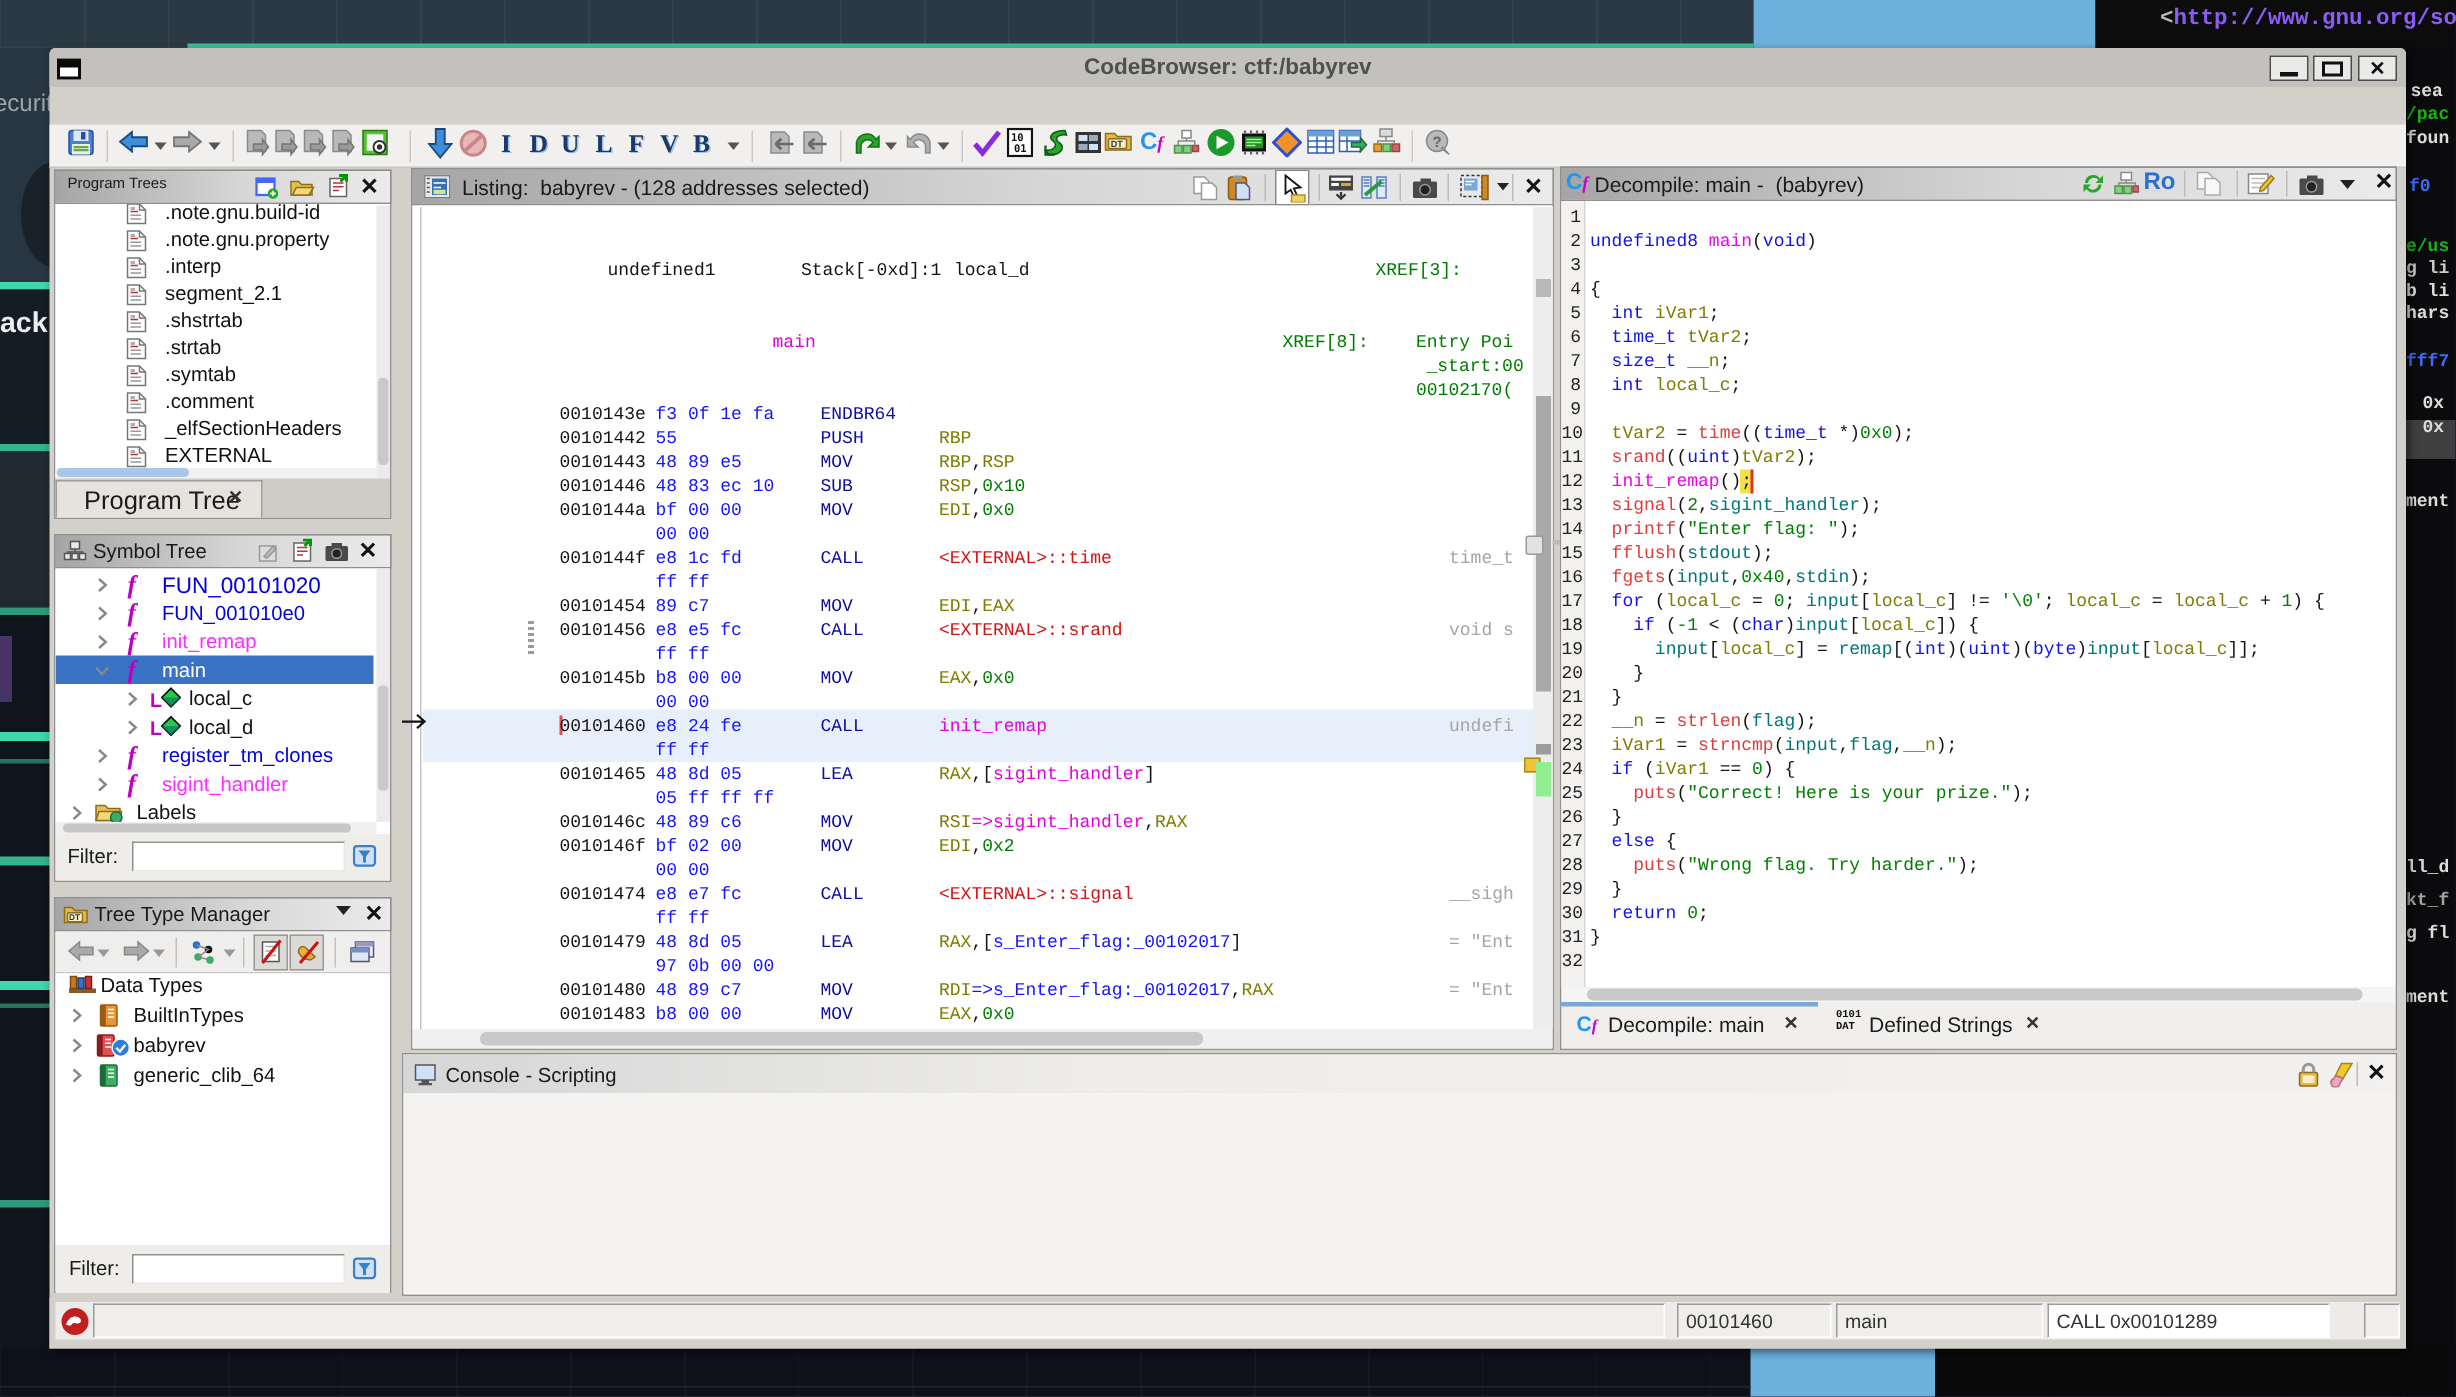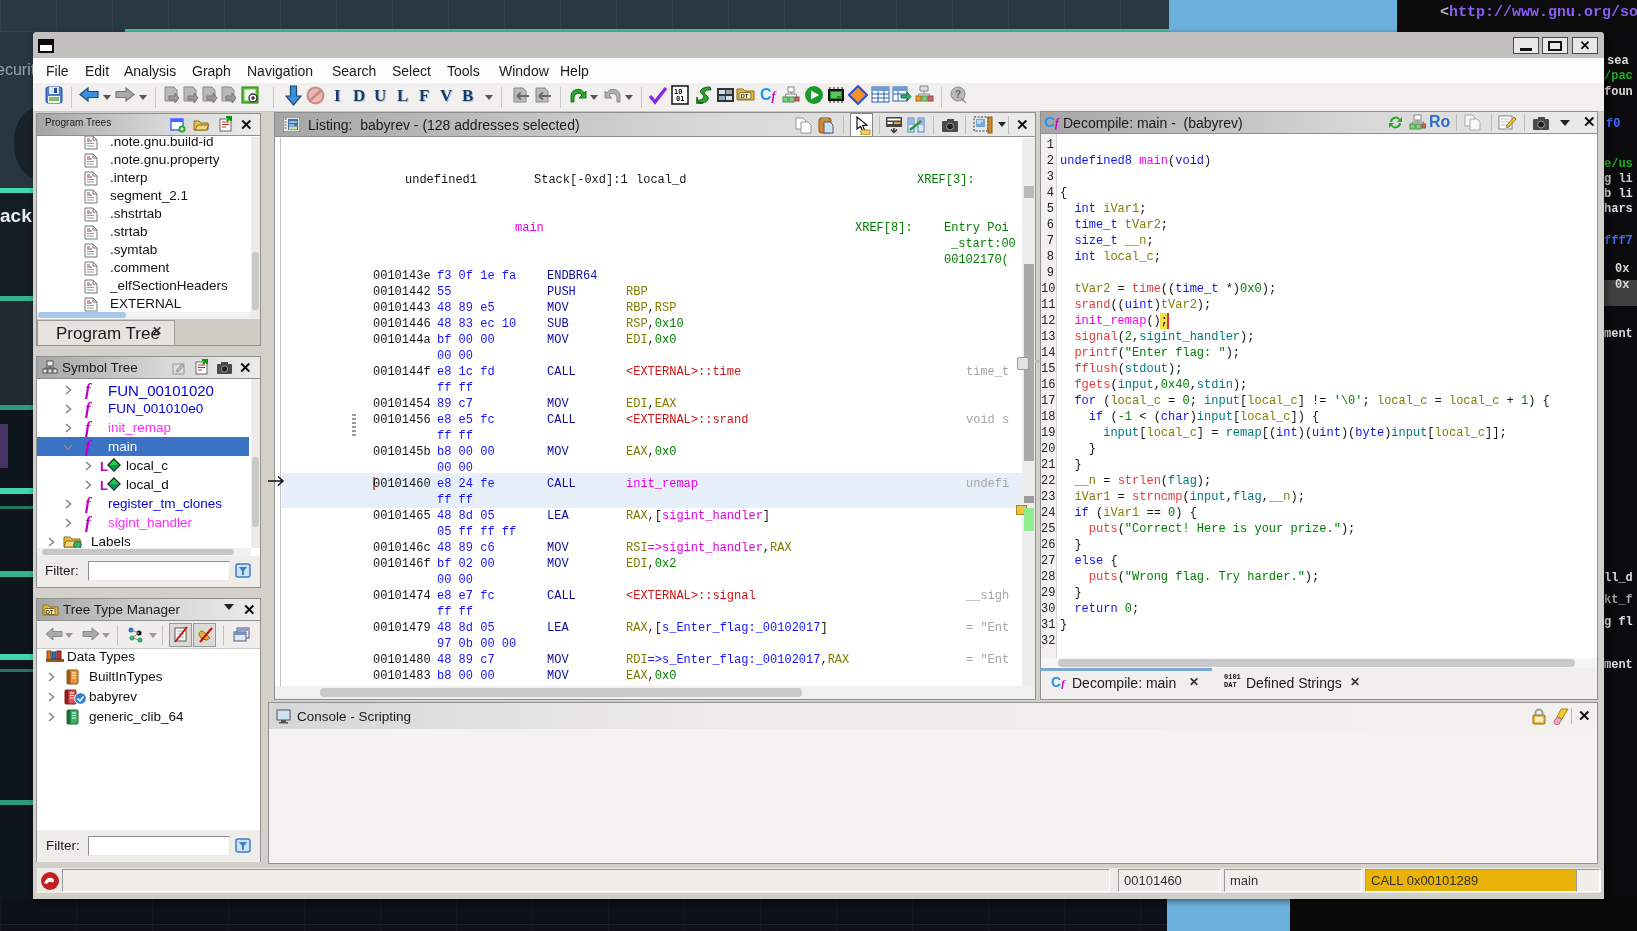--- a/index.html
+++ b/index.html
@@ -60,40 +60,29 @@
 
 <div class="a" style="left:0;top:899px;width:1637px;height:32px;background:#0e1119;background-image:repeating-linear-gradient(90deg,rgba(120,150,200,.06) 0 1px,transparent 1px 76px)"></div>
 <div class="a" style="left:1167px;top:896px;width:123px;height:35px;background:#6cb1dd"></div>
 <div class="a" style="left:1290px;top:896px;width:347px;height:35px;background:#0a0a0a"></div>
 <div class="a" style="left:0;top:924px;width:1167px;height:1px;background:#1d2432"></div>
 
 <div class="a" style="left:33px;top:32px;width:1571px;height:867px;background:#d3d0ca;border-radius:4px 4px 0 0;box-shadow:2px 2px 6px rgba(0,0,0,.5)"></div>
 
 <div class="a" style="left:33px;top:32px;width:1571px;height:26px;background:#c2c1bd;border-radius:4px 4px 0 0"></div>
 <div class="a" style="left:38px;top:39px;width:16px;height:14px;background:#fff;border:2px solid #0a0a0a;border-top:6px solid #0a0a0a"></div>
+<div class="a" style="left:33px;top:36px;width:1571px;height:18px;text-align:center;font-size:15px;font-weight:bold;color:#4f4f4f">CodeBrowser: ctf:/babyrev</div>
 <div class="a" style="left:1513px;top:37px;width:26px;height:17px;background:#e9e9e7;border:1px solid #4a4a4a">
       <div class="a" style="left:6px;top:10px;width:12px;height:3px;background:#111"></div>
     </div>
 <div class="a" style="left:1542px;top:37px;width:26px;height:17px;background:#e9e9e7;border:1px solid #4a4a4a">
       <div class="a" style="left:5px;top:3px;width:14px;height:10px;border:2px solid #111"></div>
     </div>
 <div class="a" style="left:1572px;top:37px;width:26px;height:17px;background:#e9e9e7;border:1px solid #4a4a4a;text-align:center;font-weight:bold;font-size:13px;line-height:16px;color:#111">✕</div>
 
-<div class="a" style="left:33px;top:58px;width:1571px;height:25px;background:#fdfdfd;font-size:14px;color:#1a1a1a">
-<span class="a" style="left:13px;top:5px">File</span>
-      <span class="a" style="left:52px;top:5px">Edit</span>
-      <span class="a" style="left:91px;top:5px">Analysis</span>
-      <span class="a" style="left:159px;top:5px">Graph</span>
-      <span class="a" style="left:214px;top:5px">Navigation</span>
-      <span class="a" style="left:299px;top:5px">Search</span>
-      <span class="a" style="left:359px;top:5px">Select</span>
-      <span class="a" style="left:414px;top:5px">Tools</span>
-      <span class="a" style="left:466px;top:5px">Window</span>
-      <span class="a" style="left:527px;top:5px">Help</span>
-</div>
 
 <div class="a" style="left:33px;top:83px;width:1571px;height:29px;background:#f1f0ee;border-bottom:1px solid #c6c6c6"></div>
 <div class="a" id="toolbar" style="left:33px;top:83px;width:1571px;height:29px">
       <svg class="a" style="left:12px;top:3px" width="18" height="18">
         <rect x="1" y="1" width="16" height="16" rx="2" fill="#4a7fd4" stroke="#26509a"></rect>
         <rect x="4" y="1" width="10" height="7" fill="#dce8f8"></rect>
         <rect x="9" y="2" width="3" height="5" fill="#26509a"></rect>
         <rect x="3" y="10" width="12" height="7" fill="#e8f0e0"></rect>
         <path d="M4 12h10M4 14h10" stroke="#6aa84f" stroke-width="1.5"></path>
       </svg>
@@ -237,21 +226,21 @@
 
 <div class="a" style="left:33px;top:865px;width:1571px;height:34px;background:#d3d0ca"></div>
 <div class="a" style="left:37px;top:868px;width:1563px;height:25px;background:#edebe8"></div>
 <svg class="a" style="left:40px;top:871px" width="20" height="20" viewBox="0 0 20 20">
       <circle cx="10" cy="10" r="9" fill="#c22020"></circle>
       <path d="M4 12 C6 7 9 6 12 7 C14 8 15 10 13 11 C11 12 9 10 8 12 C7 13 6 13 4 12 Z" fill="#fff"></path>
     </svg>
 <div class="a" style="left:62px;top:869px;width:1048px;height:23px;background:#f0eeeb;border:1px solid #9a9a9a;border-bottom-color:#fff;border-right-color:#fff"></div>
 <div class="a" style="left:1118px;top:869px;width:103px;height:23px;background:#f0eeeb;border:1px solid #9a9a9a;border-bottom-color:#fff;border-right-color:#fff;font-size:13px;color:#333;padding:3px 0 0 5px">00101460</div>
 <div class="a" style="left:1224px;top:869px;width:138px;height:23px;background:#f0eeeb;border:1px solid #9a9a9a;border-bottom-color:#fff;border-right-color:#fff;font-size:13px;color:#333;padding:3px 0 0 5px">main</div>
-<div class="a" style="left:1365px;top:869px;width:236px;height:23px;background:#eab308;border:1px solid #9a9a9a;border-bottom-color:#fff;border-right-color:#fff;font-size:13px;color:#333;padding:3px 0 0 5px">CALL 0x00101289</div>
+<div class="a" style="left:1365px;top:869px;width:188px;height:23px;background:#ffffff;border:1px solid #9a9a9a;border-bottom-color:#fff;border-right-color:#fff;font-size:13px;color:#333;padding:3px 0 0 5px">CALL 0x00101289</div>
 <div class="a" style="left:1576px;top:869px;width:24px;height:23px;background:#f0eeeb;border:1px solid #9a9a9a;border-bottom-color:#fff;border-right-color:#fff"></div>
 
 <div class="a pnl" style="left:36px;top:113px;width:225px;height:233px"></div>
 <div class="a hdr" style="left:36px;top:113px;width:225px;height:23px"></div>
 <div class="a" style="left:45px;top:117px;font-size:10px;color:#1a1a1a">Program Trees</div>
 <svg class="a" style="left:170px;top:117px" width="16" height="16">
       <rect x="1" y="2" width="12" height="11" fill="#fff" stroke="#46f" stroke-width="1.5"></rect>
       <rect x="1" y="2" width="12" height="3" fill="#46f"></rect>
       <circle cx="12" cy="12" r="3.5" fill="#2a2"></circle>
       <path d="M10.2 12h3.6M12 10.2v3.6" stroke="#fff" stroke-width="1.2"></path>

